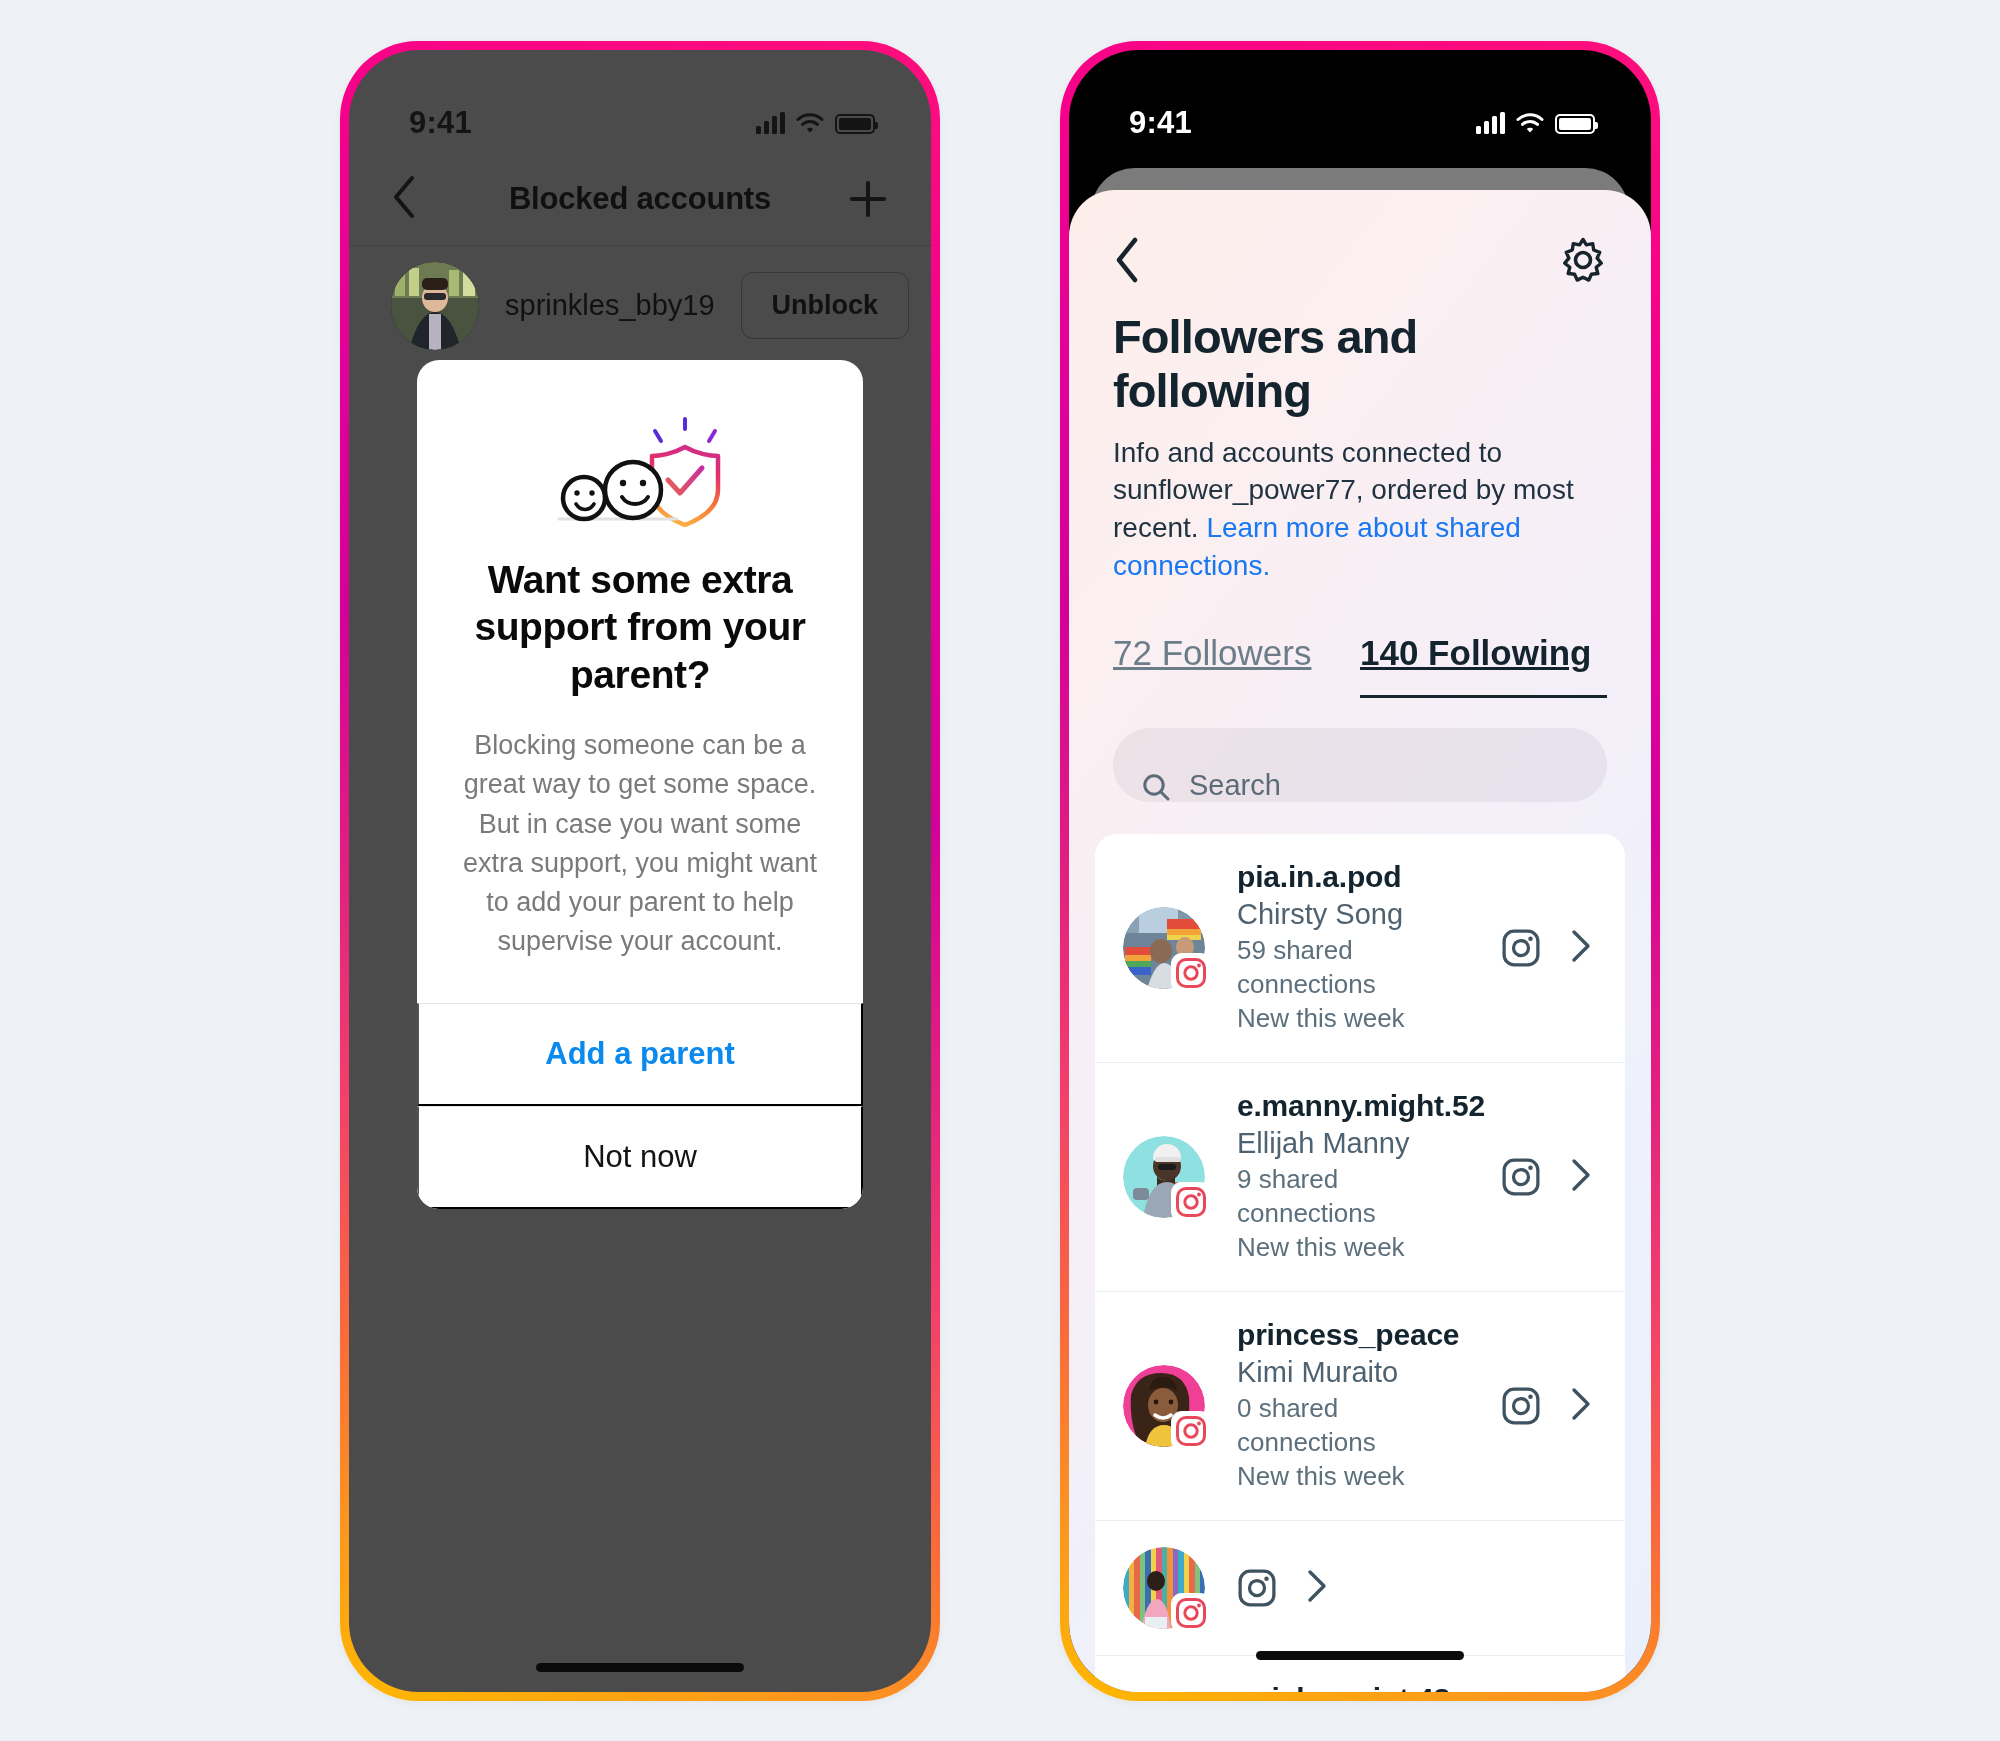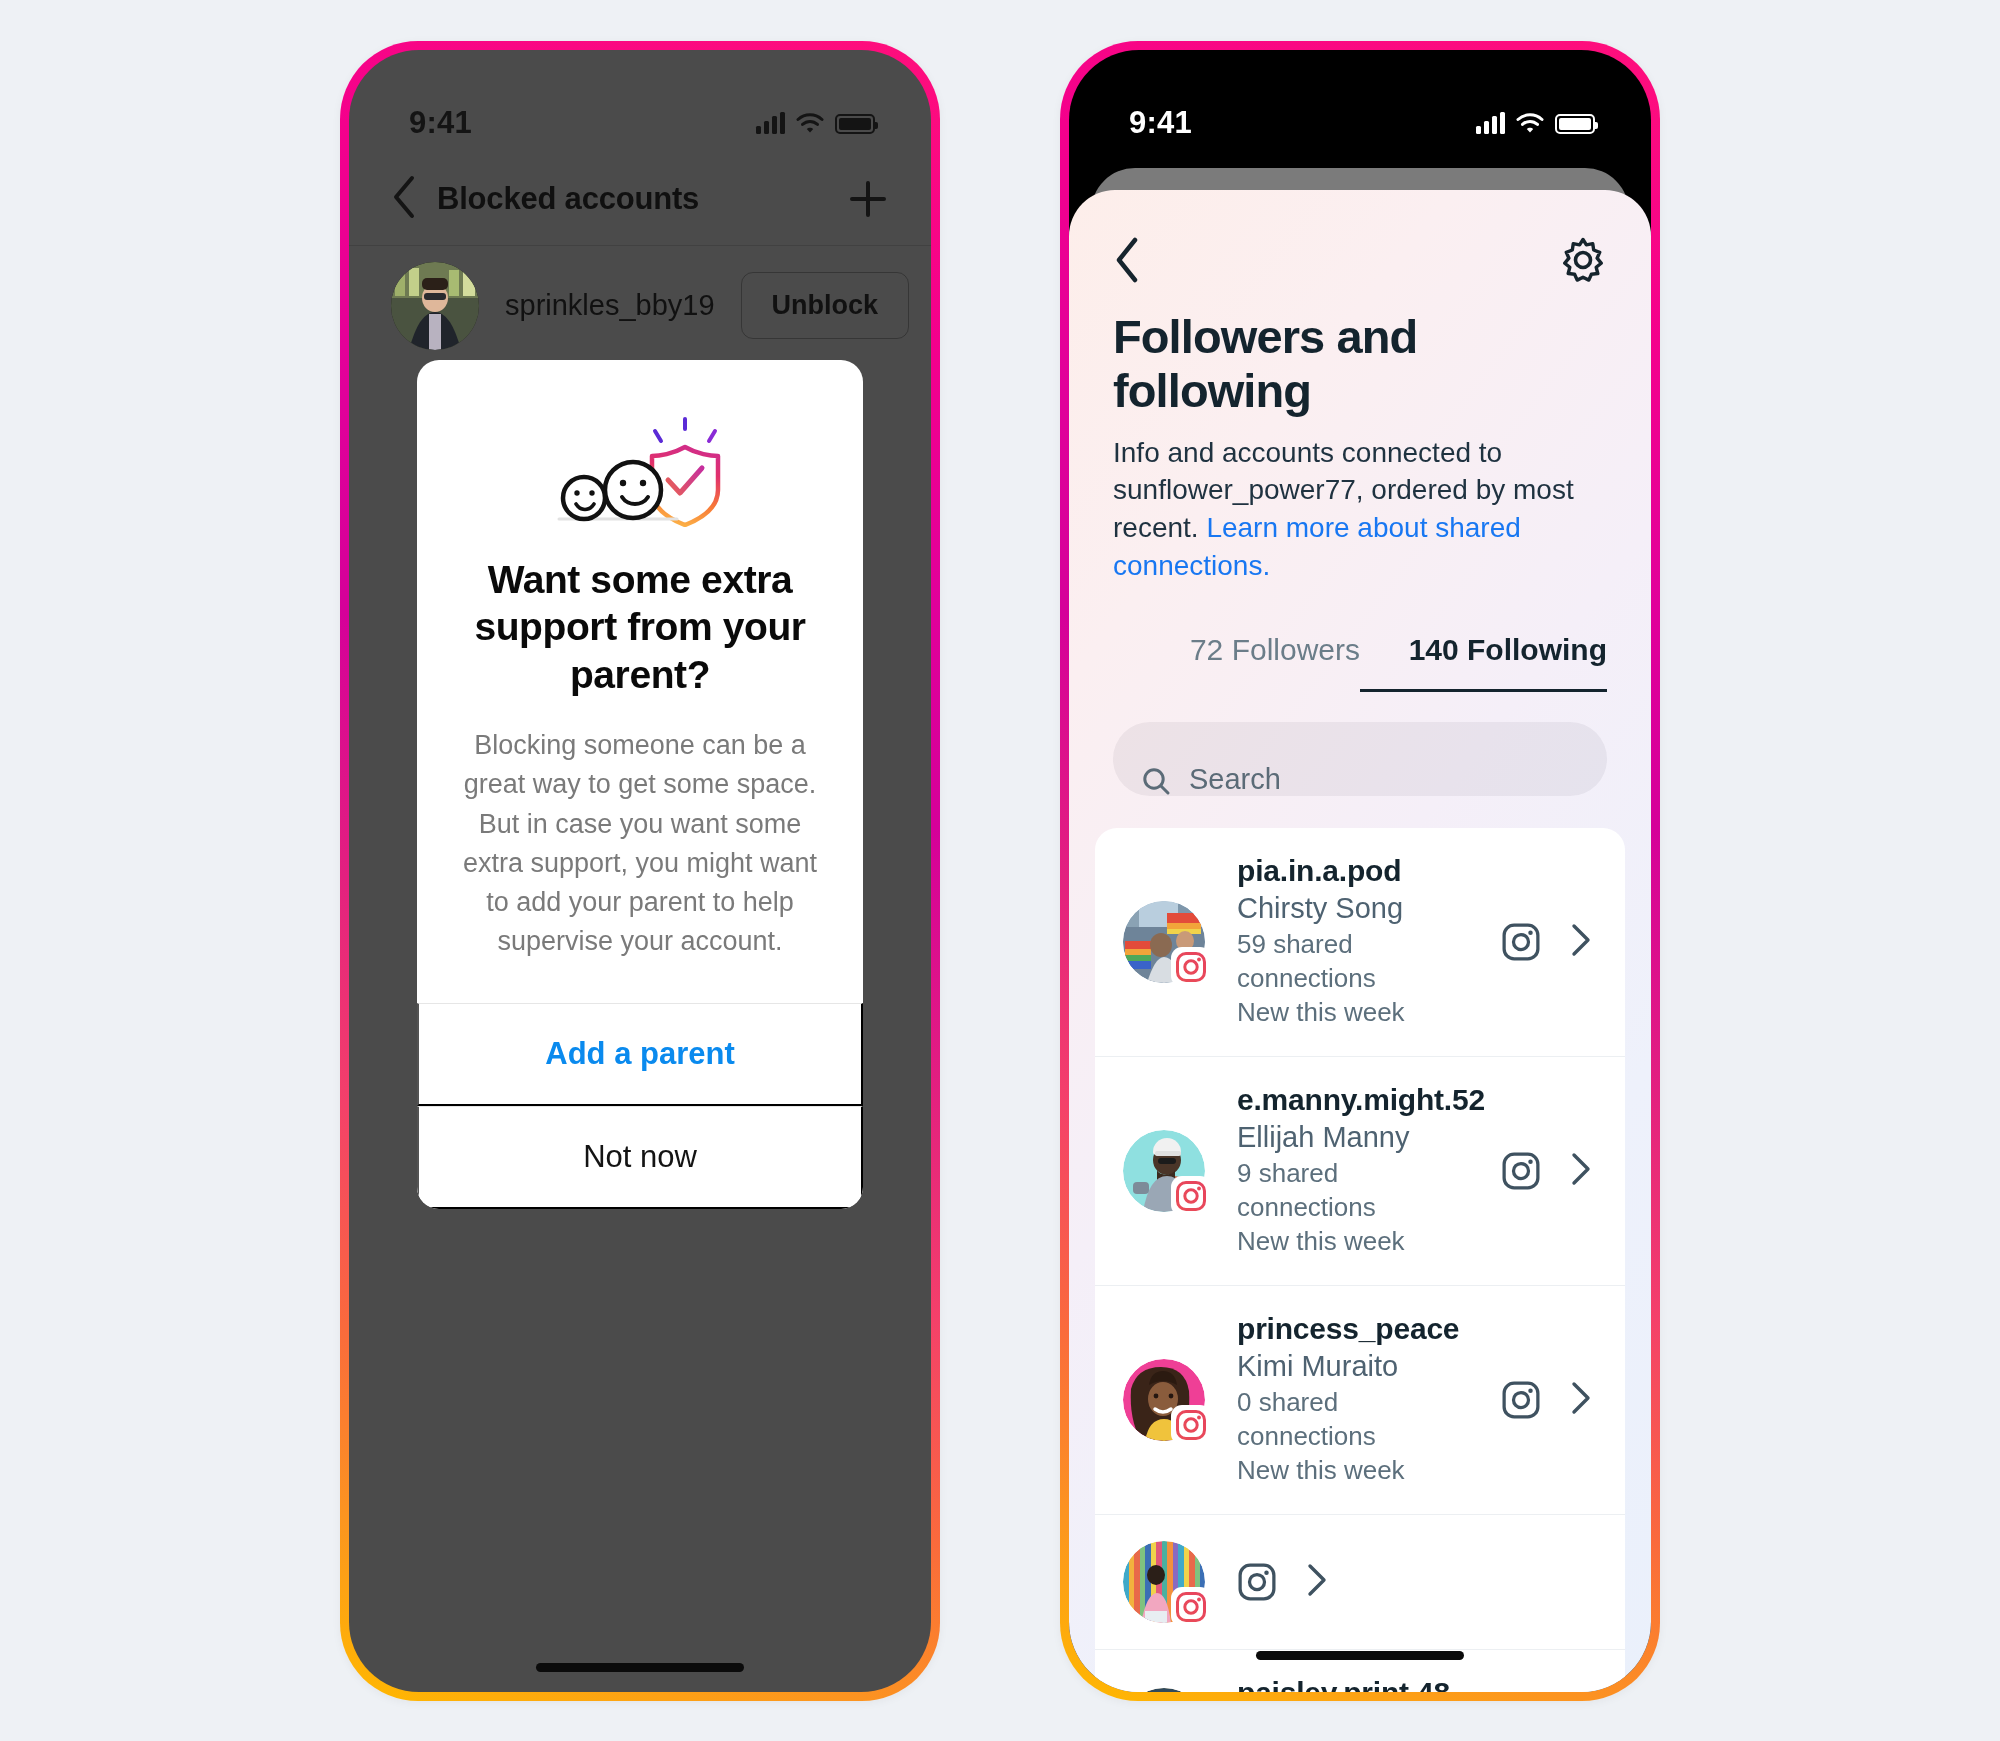--- a/index.html
+++ b/index.html
@@ -83,21 +83,21 @@
 
   .nav-bar {
     position: absolute; top: 104px; left: 0; right: 0;
     height: 92px;
     display: flex; align-items: center;
     padding: 0 42px;
     border-bottom: 1px solid rgba(0,0,0,.12);
   }
   .nav-back { width: 46px; flex: 0 0 auto; cursor: pointer; }
   .nav-title {
-    flex: 1; 
+    flex: 1; text-align: center;
     font-size: 31px; font-weight: 700; color: #101010;
     letter-spacing: -.2px;
   }
   .nav-plus { width: 46px; flex: 0 0 auto; cursor: pointer; display:flex; justify-content:flex-end;}
 
   .blocked-row {
     position: absolute; top: 196px; left: 0; right: 0;
     height: 120px;
     display: flex; align-items: center;
     padding: 0 42px; gap: 26px;
@@ -185,25 +185,26 @@
   }
   .sheet-sub {
     font-size: 28px; line-height: 1.35; color: #1f3240;
   }
   .sheet-link { color: #1877f2; cursor: pointer; }
 
   .tabs {
     display: flex; margin: 36px 44px 0; flex: 0 0 auto;
   }
   .tab {
-    flex: 1; text-align: right;
+    flex: 1; text-align: left;
     padding: 12px 0 22px;
-    font-size: 30px; color: #6b7d89;
+    font-size: 35px; color: #6b7d89;
     cursor: pointer;
     border-bottom: 3px solid transparent;
+    text-decoration: underline;
   }
   .tab.active { color: #14242e; font-weight: 600; border-bottom-color: #14242e; }
 
   .searchbar {
     margin: 30px 44px 0;
     height: 74px; border-radius: 37px;
     background: rgba(16,24,32,.055);
     display: flex; align-items: flex-end;
     gap: 18px; padding: 0 28px;
     flex: 0 0 auto;

